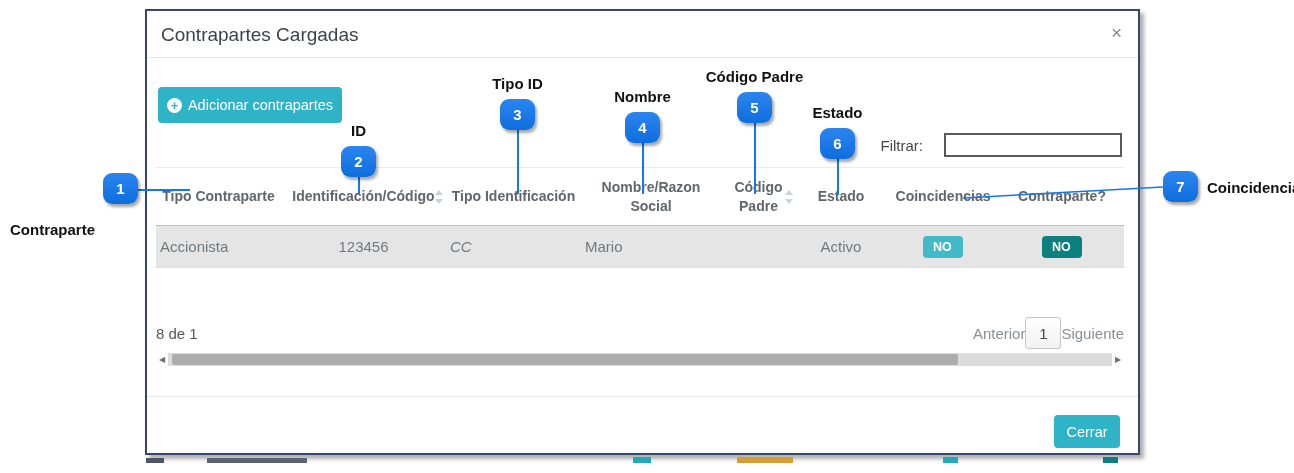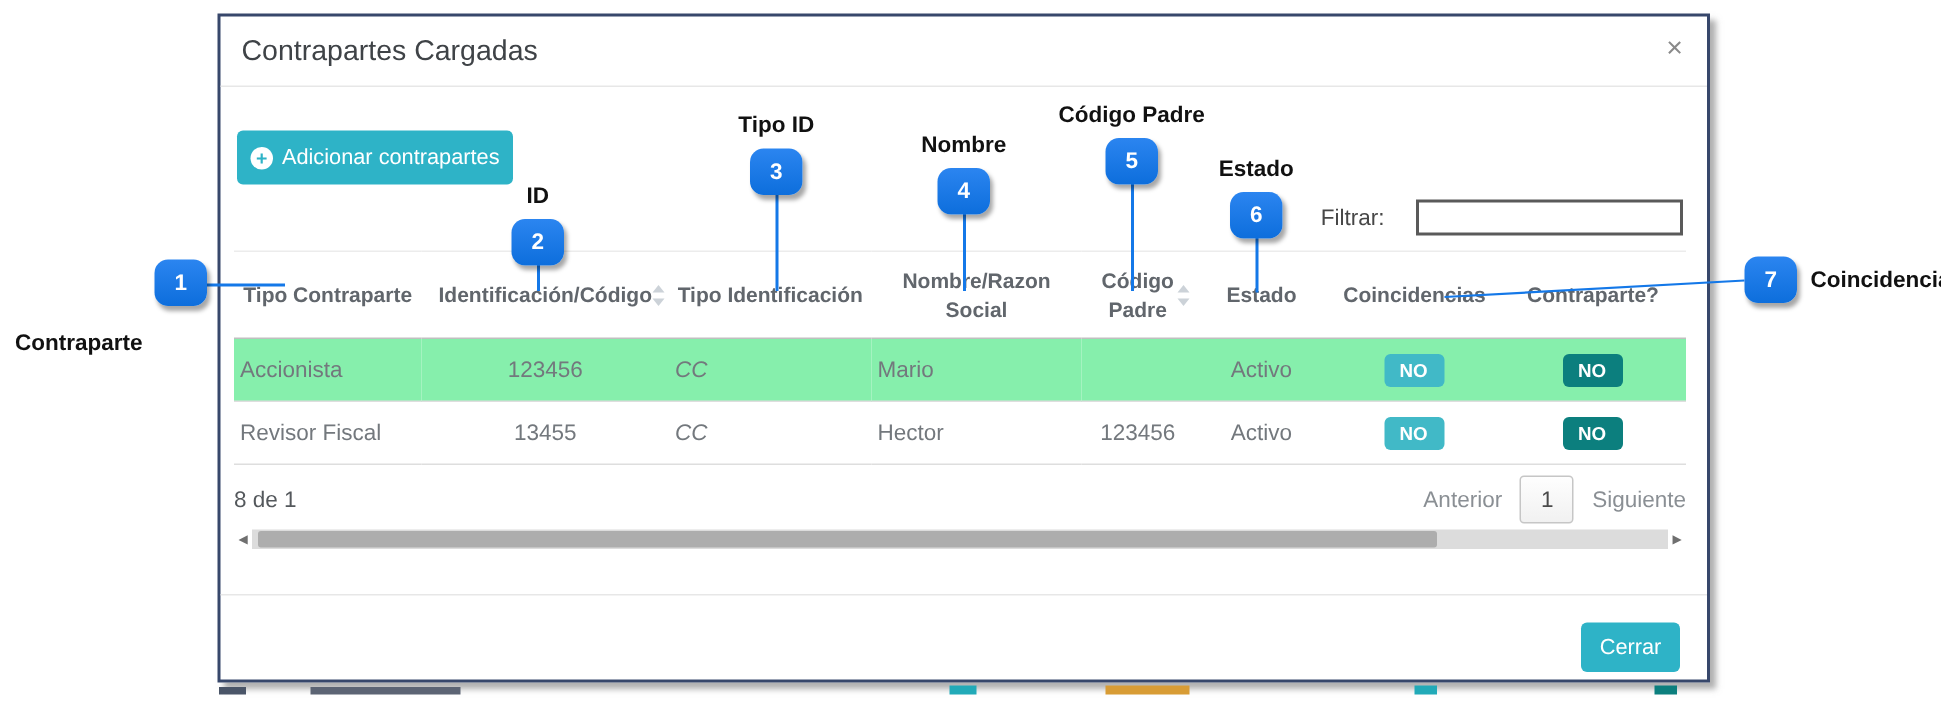--- a/index.html
+++ b/index.html
@@ -34,38 +34,38 @@
 
   
   .dt { position:absolute; left:9px; top:156px; width:968px; border-collapse:collapse; table-layout:fixed; }
   .dt thead th {
     height:58px; font-size:14px; font-weight:bold; color:#61666c; text-align:center;
     vertical-align:middle; border-top:1px solid #ececec; border-bottom:1px solid #bfbfbf;
     position:relative; padding:0 4px; line-height:1.35; cursor:pointer;
   }
   .dt th.nowrap { white-space:nowrap; }
   .dt tbody td { height:42px; font-size:15px; color:#73787d; vertical-align:middle; border-bottom:1px solid #dedede; padding:0 4px; }
-  .dt tbody tr.odd { background:#86efac; }
+  .dt tbody tr.odd { background:#e5e5e5; }
   .dt tbody tr.even { background:#fff; }
   td.al { text-align:left; } td.ac { text-align:center; }
   td.pad22 { padding-left:22px; } td.pad16 { padding-left:16px;font-style:italic; } td.pad8 { padding-left:8px; }
 
   .sort-icon { position:absolute; right:3px; top:50%; margin-top:-7px; width:9px; height:14px; }
   .sort-icon::before, .sort-icon::after { content:""; position:absolute; left:1px; border-left:4px solid transparent; border-right:4px solid transparent; }
   .sort-icon::before { top:0; border-bottom:5px solid #ccd2d8; }
   .sort-icon::after { bottom:0; border-top:5px solid #ccd2d8; }
 
   .badge { display:inline-block; min-width:40px; padding:4px 10px; border-radius:4px; color:#fff; font-size:12.5px; font-weight:bold; text-align:left; }
   .badge-light { background:#41b9c7; }
   .badge-dark  { background:#0c7f7e; }
 
   
   .info-row { position:absolute; left:9px; right:14px; top:305px; height:34px; display:flex; align-items:center; justify-content:space-between; }
   .page-info { font-size:15px; color:#54585c; }
-  .paginate { display:flex; align-items:center; gap:12px; }
+  .paginate { display:flex; align-items:center; gap:0; }
   .page-link { font-size:15px; color:#8a8f94; cursor:pointer; }
   .page-current {
     width:36px; height:32px; border:1px solid #c6c6c6; border-radius:3px;
     background:linear-gradient(180deg,#fefefe,#f1f1f1); color:#4a4a4a;
     display:flex; align-items:center; justify-content:center; font-size:15px; cursor:pointer;
   }
 
   
   .hscroll { position:absolute; left:9px; top:341px; width:968px; height:15px; display:flex; align-items:center; }
   .scroll-arrow { width:12px; font-size:8px; color:#6f6f6f; text-align:center; cursor:pointer; line-height:15px; }
@@ -145,30 +145,20 @@
         <tr class="odd">
           <td class="al pad22">Accionista</td>
           <td class="ac">123456</td>
           <td class="al pad16">CC</td>
           <td class="al pad8">Mario</td>
           <td class="ac"></td>
           <td class="ac">Activo</td>
           <td class="ac"><span class="badge badge-light">NO</span></td>
           <td class="ac"><span class="badge badge-dark">NO</span></td>
         </tr>
-        <tr class="even">
-          <td class="al pad22">Revisor Fiscal</td>
-          <td class="ac">13455</td>
-          <td class="al pad16">CC</td>
-          <td class="al pad8">Hector</td>
-          <td class="ac">123456</td>
-          <td class="ac">Activo</td>
-          <td class="ac"><span class="badge badge-light">NO</span></td>
-          <td class="ac"><span class="badge badge-dark">NO</span></td>
-        </tr>
       </tbody>
     </table>
 
     <div class="info-row">
       <span class="page-info">8 de 1</span>
       <div class="paginate">
         <span class="page-link">Anterior</span>
         <span class="page-current">1</span>
         <span class="page-link">Siguiente</span>
       </div>

